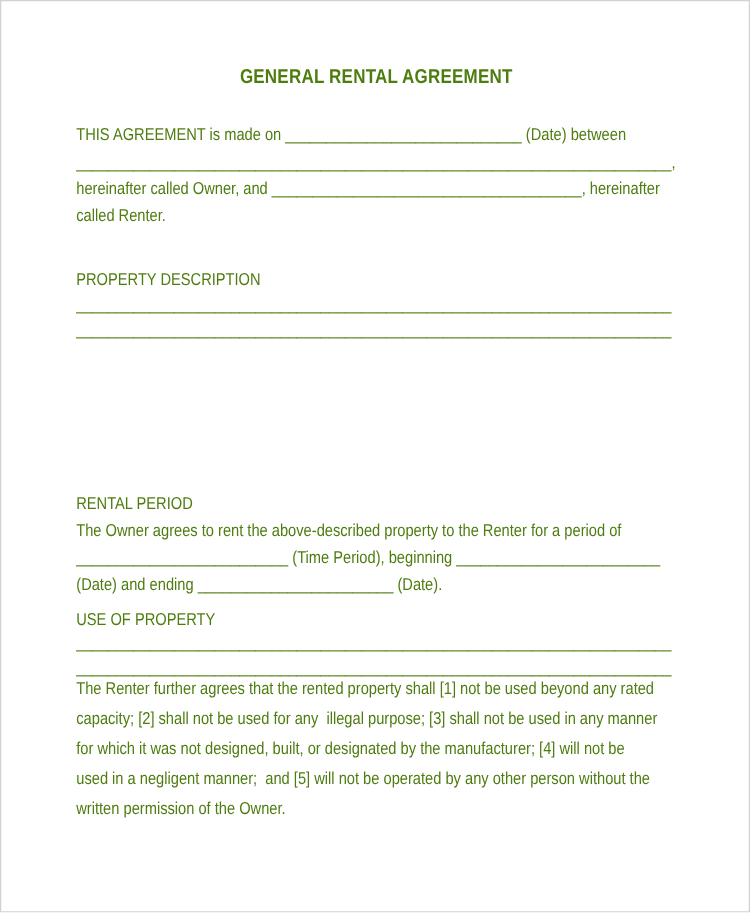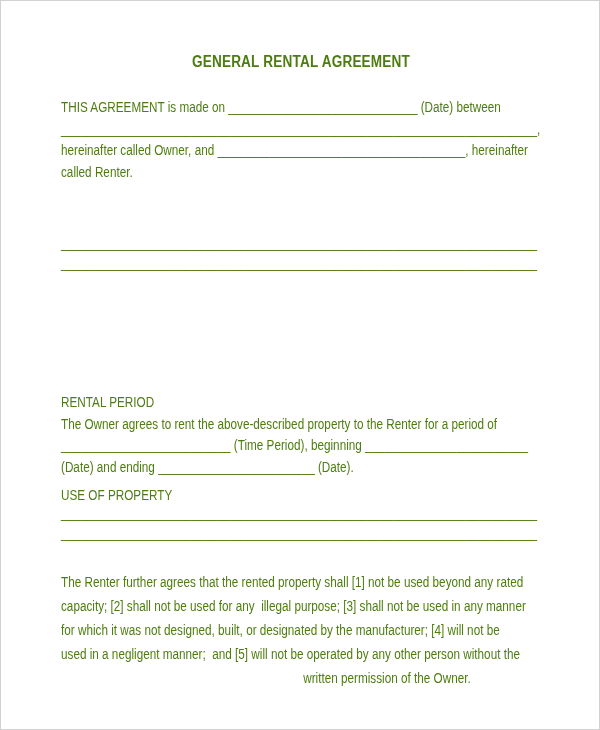--- a/index.html
+++ b/index.html
@@ -45,38 +45,41 @@
     transform-origin: 50% 50%;
   }
   
   .intro-block    { top: 96px; line-height: 21.5px; }
   .pd-heading     { top: 213px; line-height: 20px; }
   .pd-blanks      { top: 233px; line-height: 20px; }
   .warranty-block { top: 296px; line-height: 23px; }
   .rental-block   { top: 391px; line-height: 21.5px; }
   .use-heading    { top: 485px; line-height: 20px; }
   .use-blanks     { top: 503px; line-height: 20px; }
-  .renter-block   { top: 570px; line-height: 24px; text-align: right; }
+  .renter-block   { top: 538px; line-height: 24px; }
 </style>
 </head>
 <body>
 
 <div class="page">
 
   <div class="block title-block">
     <div class="line">GENERAL RENTAL AGREEMENT</div>
   </div>
 
   <div class="block intro-block">
     <div class="line">THIS AGREEMENT is made on _____________________________ (Date) between</div>
     <div class="line">_________________________________________________________________________,</div>
     <div class="line">hereinafter called Owner, and ______________________________________, hereinafter</div>
     <div class="line">called Renter.</div>
   </div>
 
+  <div class="block pd-heading">
+    <div class="line">PROPERTY DESCRIPTION</div>
+  </div>
 
   <div class="block pd-blanks">
     <div class="line">_________________________________________________________________________</div>
     <div class="line">_________________________________________________________________________</div>
   </div>
 
 
   <div class="block rental-block">
     <div class="line">RENTAL PERIOD</div>
     <div class="line">The Owner agrees to rent the above-described property to the Renter for a period of</div>

